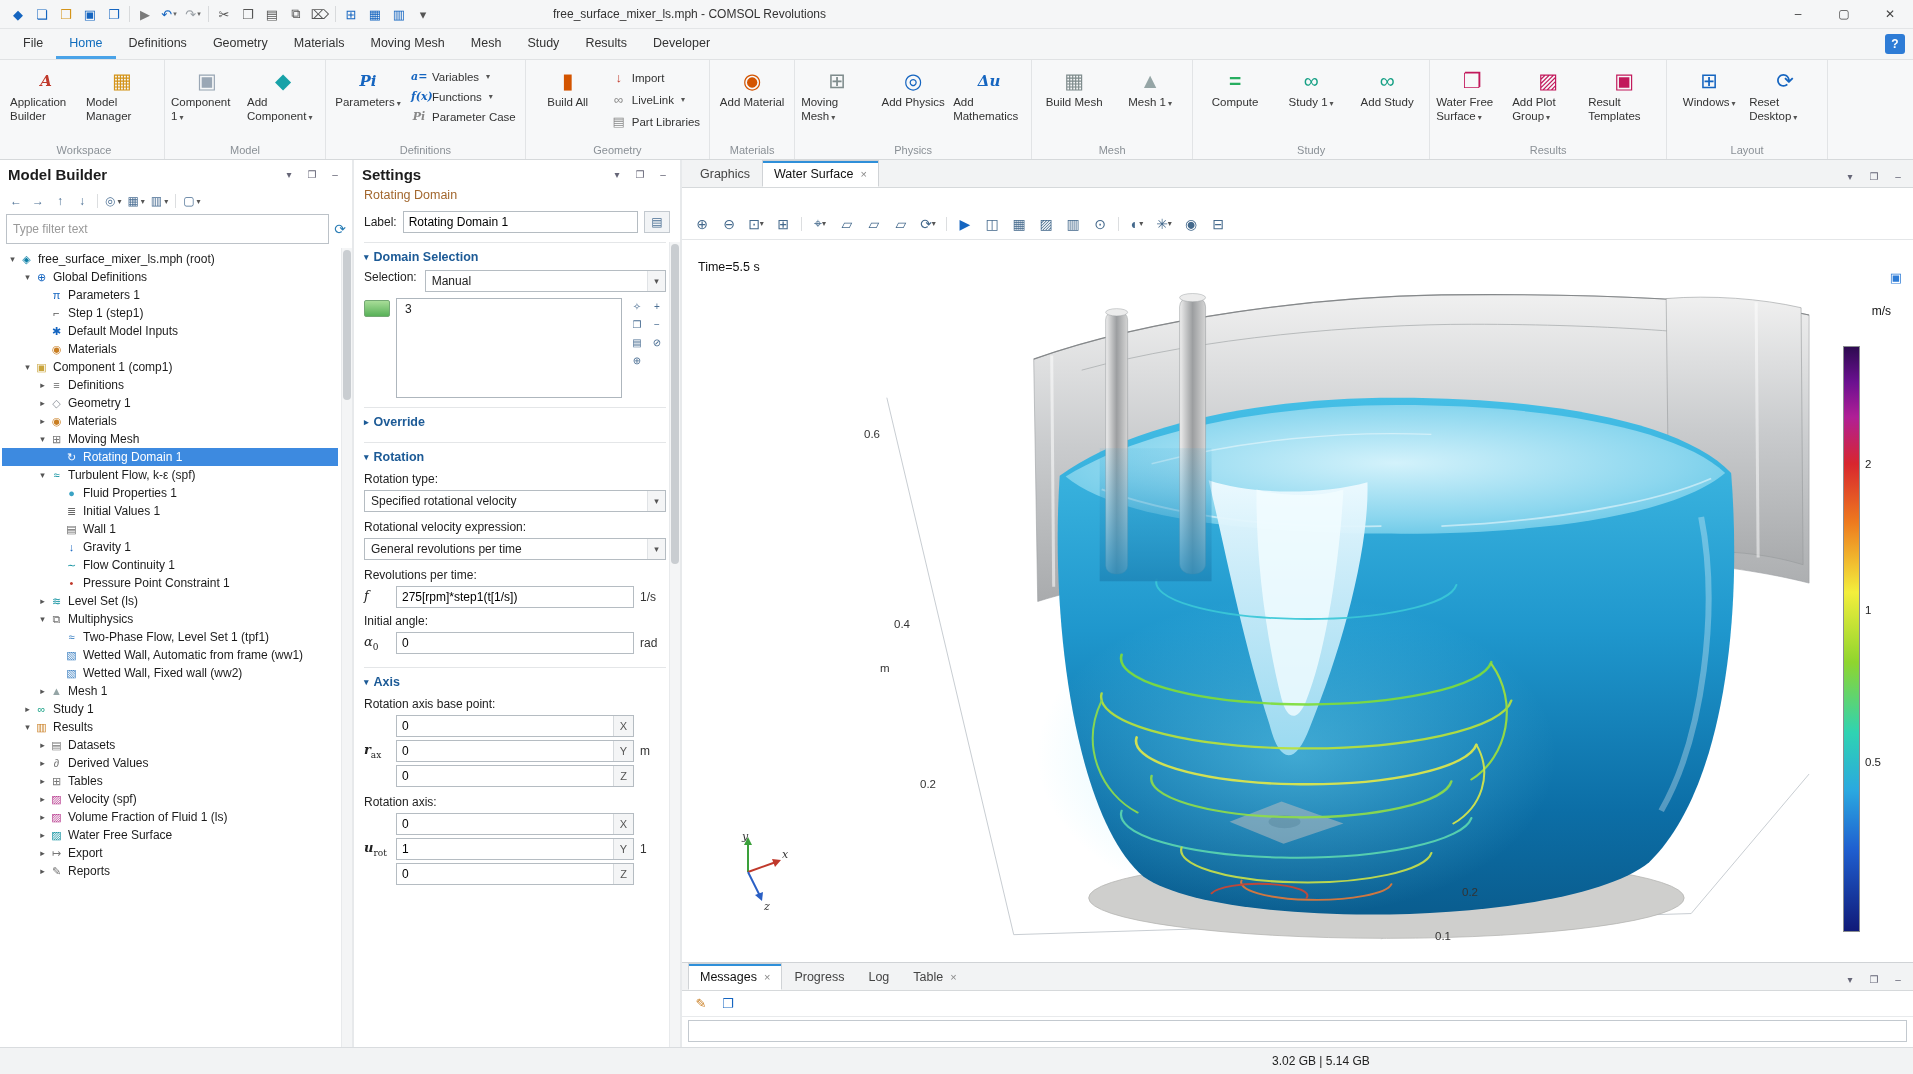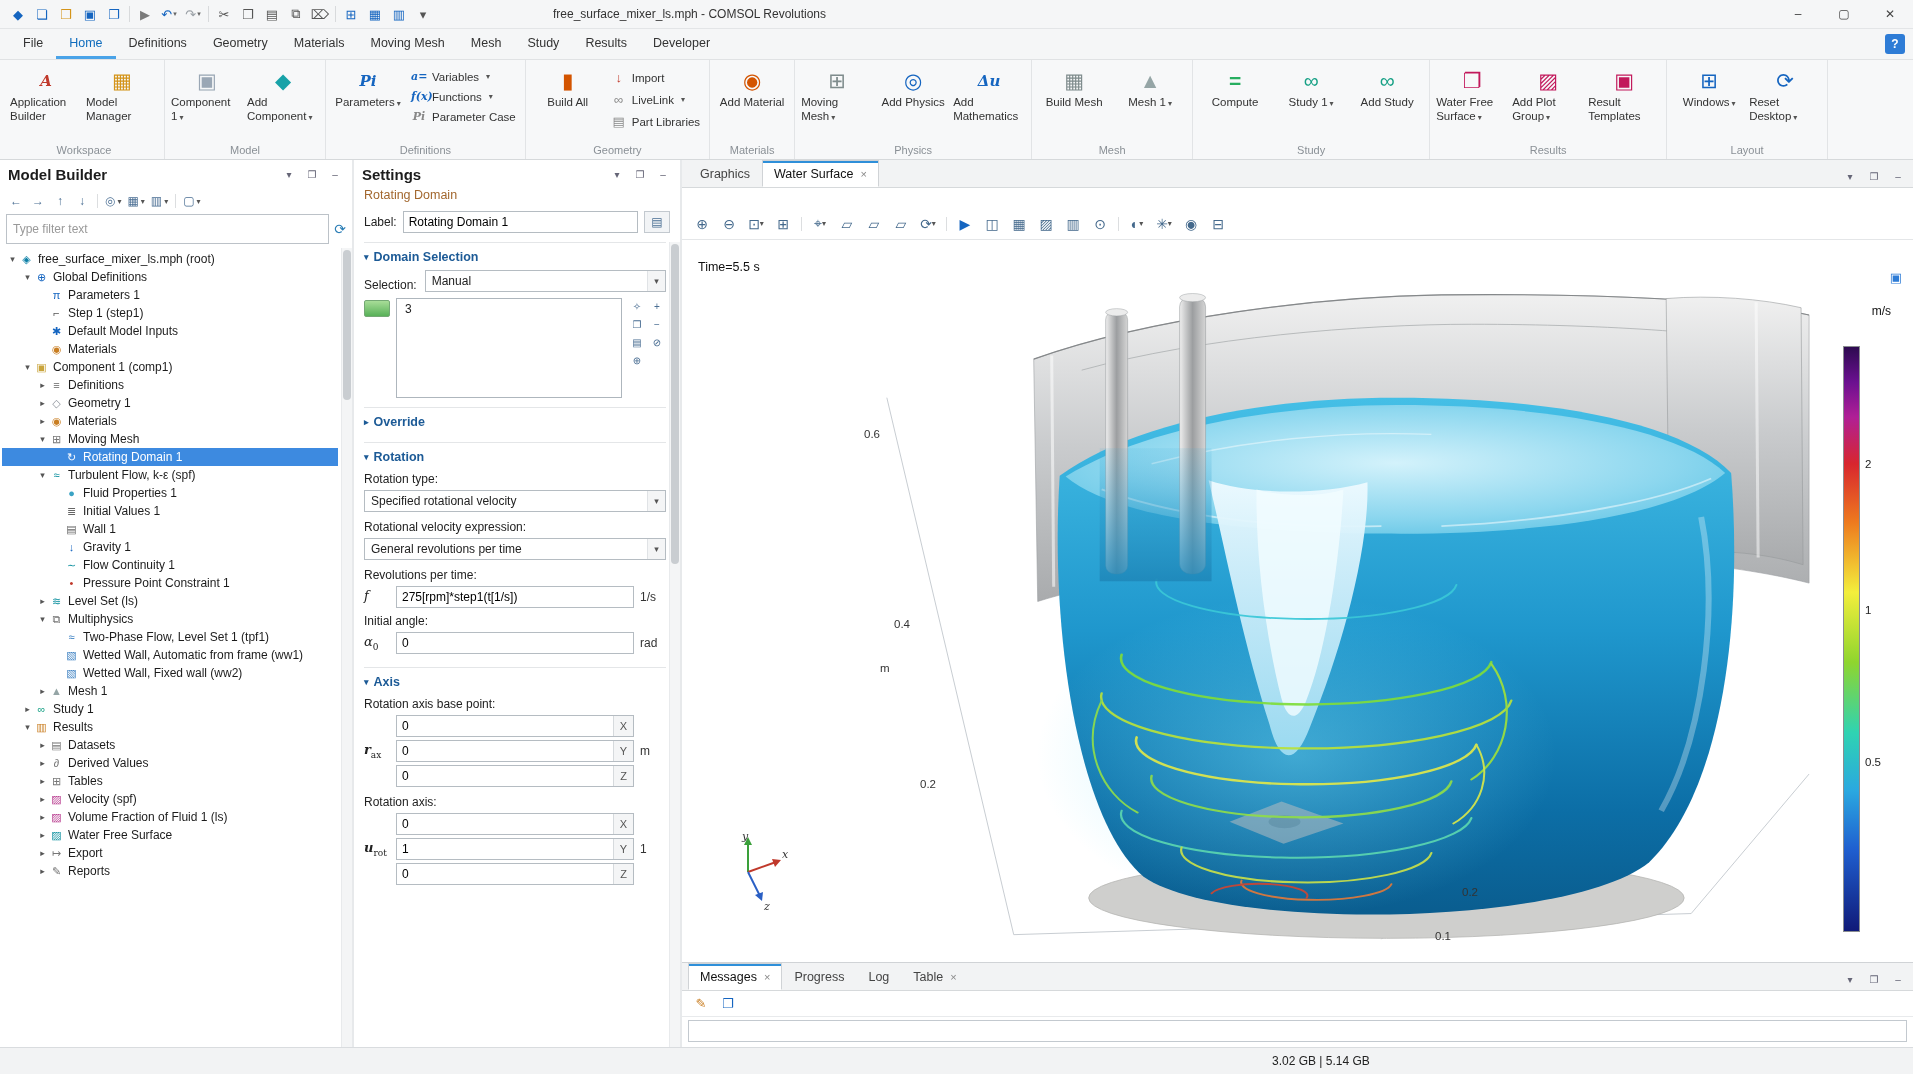--- a/index.html
+++ b/index.html
@@ -74,21 +74,21 @@
   .cap{font-size:12px;color:#222;}
   .labelrow input{flex:1;height:22px;border:1px solid #b5bcc2;font-size:12px;padding:0 5px;min-width:0;}
   .iconbtn{width:26px;height:22px;border:1px solid #c3c9cf;background:#f2f4f6;display:flex;align-items:center;justify-content:center;font-size:12px;color:#4a6e93;}
   .sbody{flex:1;overflow:hidden;position:relative;padding:0 14px 0 10px;}
   .sect{border-top:1px solid #e4e6e8;padding:5px 0 7px;}
   .secth{display:flex;align-items:center;gap:5px;font-size:12.5px;font-weight:bold;color:#1c5a96;padding:2px 0 6px;}
   .secth .chev{font-size:9px;}
   .fcap{font-size:12px;color:#222;margin:2px 0 4px;}
   .select{height:22px;border:1px solid #b5bcc2;background:#fff;display:flex;align-items:center;font-size:12px;padding-left:6px;}
   .select .dd{margin-left:auto;width:18px;height:100%;display:flex;align-items:center;justify-content:center;color:#555;font-size:9px;border-left:1px solid #e0e3e6;background:#f4f5f6;}
-  .selrow{display:flex;align-items:flex-end;gap:8px;margin-bottom:6px;}
+  .selrow{display:flex;align-items:flex-start;gap:8px;margin-bottom:6px;}
   .selrow .select{flex:1;}
   .selboxrow{display:flex;gap:6px;align-items:flex-start;margin-bottom:2px;}
   .activebtn{width:26px;height:17px;border:1px solid #74a874;background:linear-gradient(#a8dd98,#58b158);border-radius:2px;margin-top:2px;flex:none;}
   .sellist{flex:1;height:100px;border:1px solid #aeb6bd;background:#fff;font-size:12px;padding:2px 0;overflow:hidden;}
   .selitem{padding:1px 8px;}
   .selbtns{display:grid;grid-template-columns:18px 18px;gap:2px;flex:none;}
   .selbtn{width:18px;height:16px;display:flex;align-items:center;justify-content:center;font-size:10px;color:#4a6e93;}
   .inprow{display:flex;align-items:center;gap:6px;margin-bottom:6px;}
   .sym{width:26px;font-style:italic;font-family:"DejaVu Serif",serif;font-size:13px;color:#222;flex:none;}
   .sym sub{font-size:9px;font-style:normal;}

